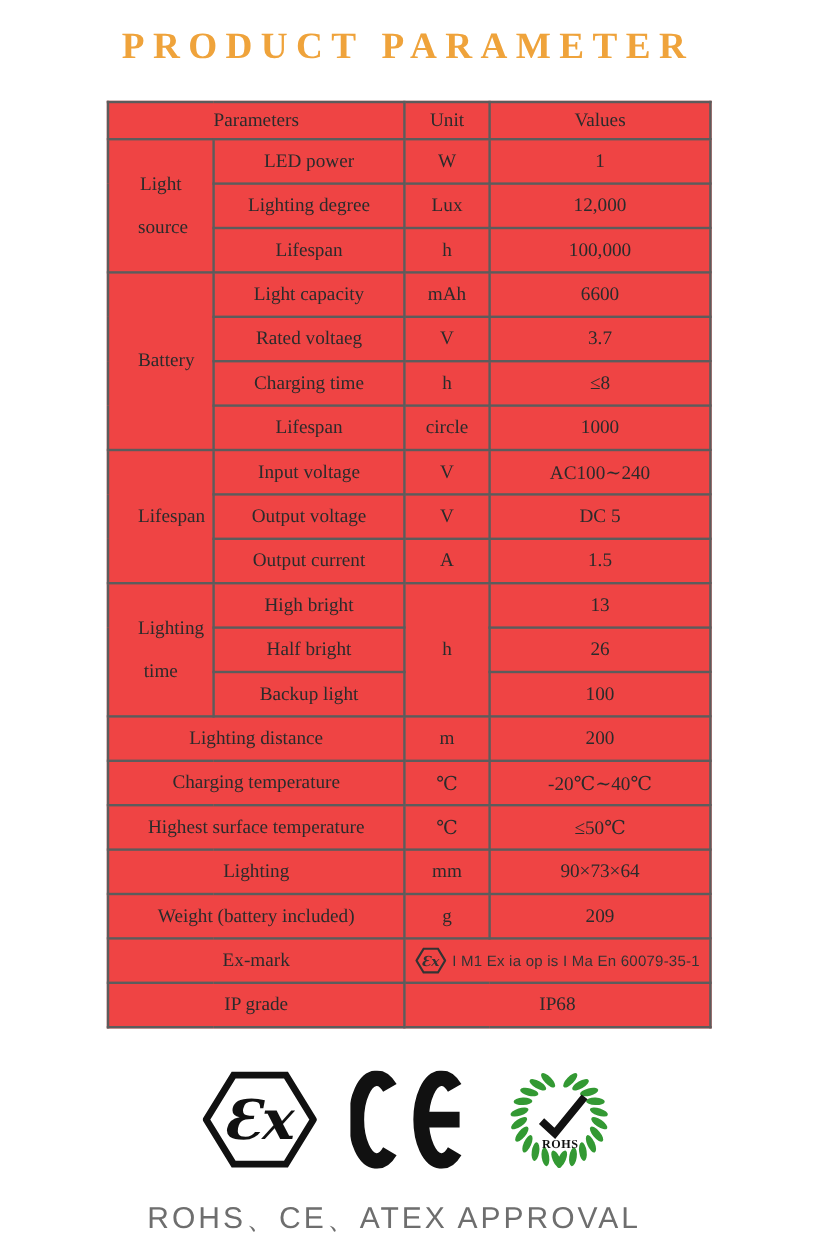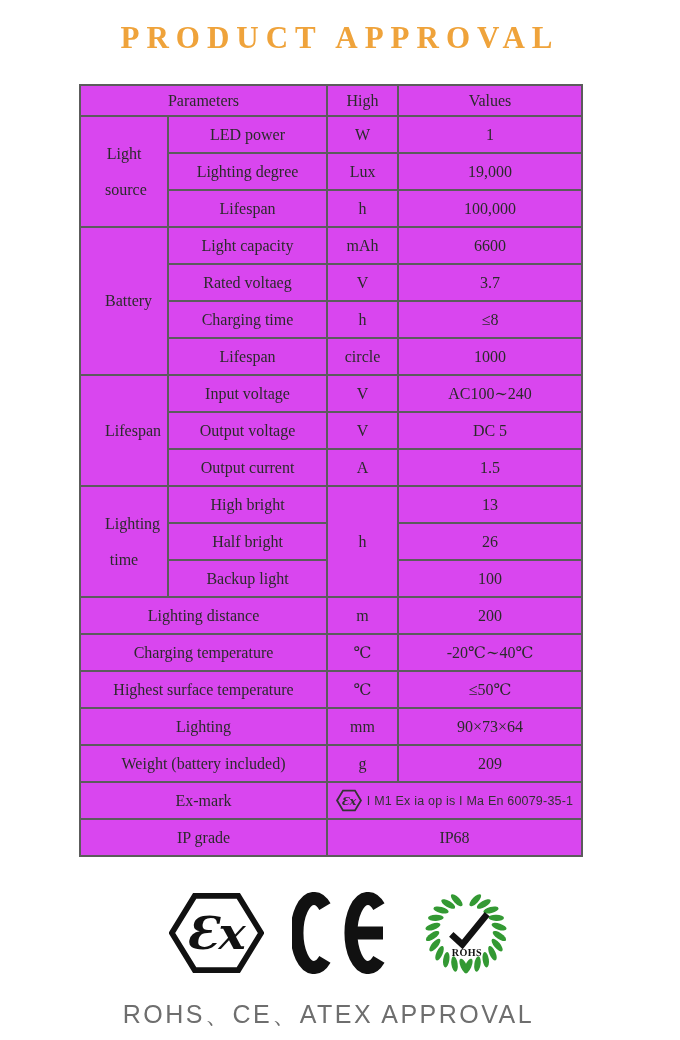--- a/index.html
+++ b/index.html
@@ -8,23 +8,23 @@
     font-family:"Liberation Serif","DejaVu Serif",serif;
     overflow:hidden;
   }
   .page-title{
     position:absolute;top:20px;left:0;width:680px;
     text-align:center;font-weight:bold;font-size:31px;
     letter-spacing:7px;color:#efa33b;
     font-family:"Liberation Serif","DejaVu Serif",serif;
   }
   table.param-table{
-    position:absolute;left:79px;top:84px;width:502px;
+    position:absolute;left:89px;top:84px;width:502px;
     border-collapse:collapse;table-layout:fixed;
-    background:#d946ef;
+    background:#ef4444;
     font-size:16px;color:#2b2b2b;
   }
   .param-table td{
     border:2px solid #5c5c5c;
     text-align:center;vertical-align:middle;
     padding:0 4px;height:35px;
     overflow:hidden;white-space:nowrap;
   }
   .param-table tr.header-row td{height:29px;}
   .param-table td.group-cell{
@@ -50,46 +50,46 @@
     font-style:italic;font-weight:bold;
   }
   .rohs-text{
     font-family:"Liberation Serif","DejaVu Serif",serif;
     font-weight:bold;letter-spacing:0.5px;
   }
 </style>
 </head>
 <body>
 
-<div class="page-title">PRODUCT APPROVAL</div>
+<div class="page-title">PRODUCT PARAMETER</div>
 
 <table class="param-table">
   <colgroup>
     <col style="width:88px">
       <col style="width:159px">
       <col style="width:71px">
       <col style="width:184px">
   </colgroup>
   <tbody>
       <tr class="header-row">
     <td colspan="2">Parameters</td>
-    <td>High</td>
+    <td>Unit</td>
     <td>Values</td>
   </tr>
 
   <tr>
     <td rowspan="3" class="group-cell">Light source</td>
     <td>LED power</td>
     <td>W</td>
     <td>1</td>
   </tr>
   <tr>
     <td>Lighting degree</td>
     <td>Lux</td>
-    <td>19,000</td>
+    <td>12,000</td>
   </tr>
   <tr>
     <td>Lifespan</td>
     <td>h</td>
     <td>100,000</td>
   </tr>
 
   <tr>
     <td rowspan="4" class="group-cell">Battery</td>
     <td>Light capacity</td>

